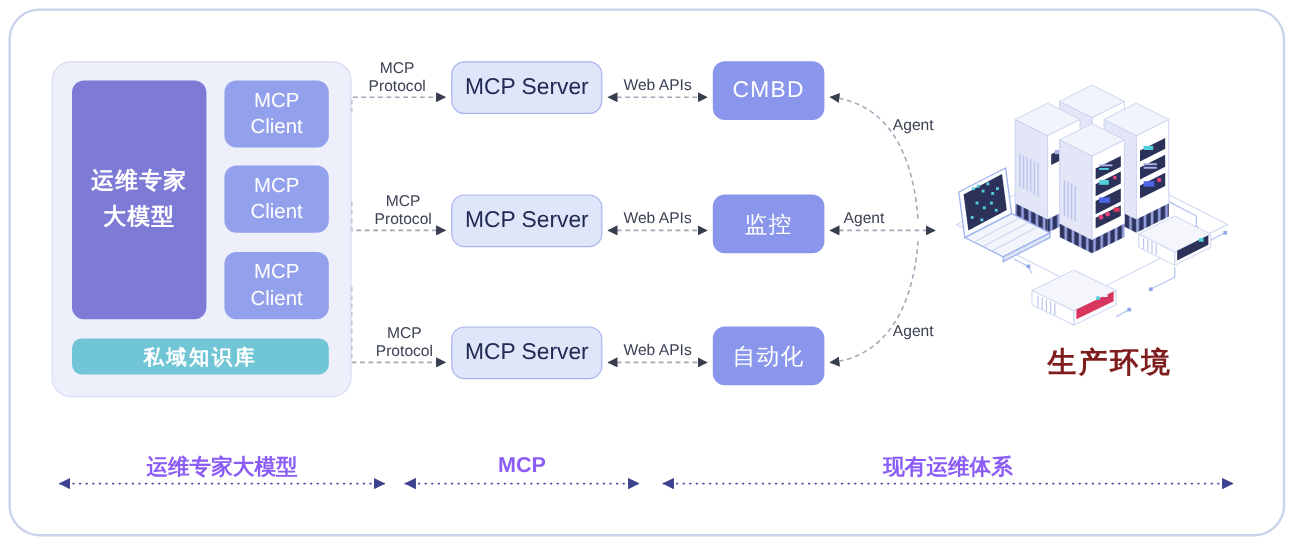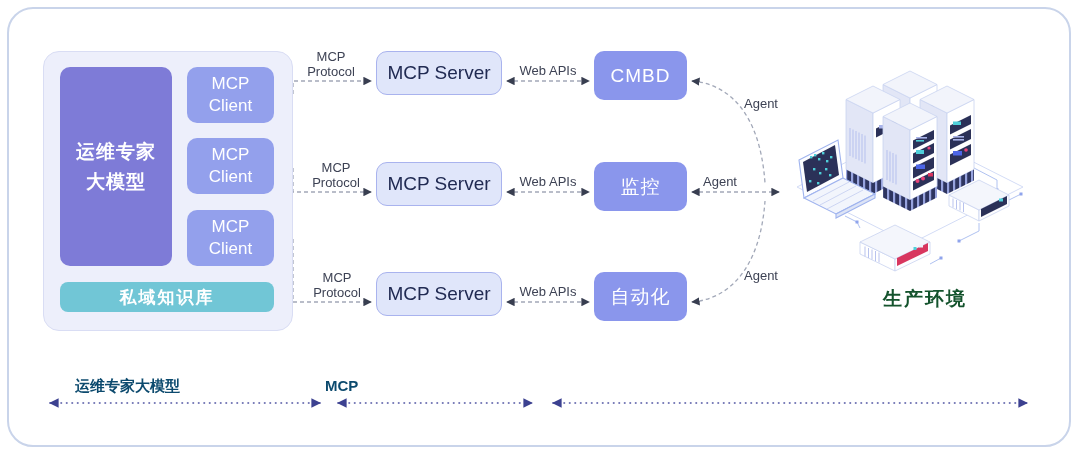--- a/index.html
+++ b/index.html
@@ -46,26 +46,26 @@
     background:#8a96ec; border-radius:10px;
     color:#ffffff; font-size:19px; font-weight:500; letter-spacing:1px;
   }
   .row1 { top:51px; } .row2 { top:162px; } .row3 { top:272px; }
   .c-row1 { top:67px; } .c-row2 { top:138px; } .c-row3 { top:210px; }
   .small-label {
     position:absolute; font-size:13px; line-height:15px; font-weight:500;
     color:#3d4254; text-align:center;
   }
   .footer-label {
-    position:absolute; width:220px; font-size:15px; font-weight:600;
-    color:#0c4a6e; text-align:left;
+    position:absolute; width:220px; font-size:18px; font-weight:600;
+    color:#8b5cf6; text-align:center;
   }
   .prod-caption {
     position:absolute; left:852px; top:286px; width:146px;
-    font-size:19px; font-weight:600; color:#14532d; text-align:center; letter-spacing:2px;
+    font-size:24px; font-weight:600; color:#7f1d1d; text-align:center; letter-spacing:2px;
   }
   svg.overlay { position:absolute; left:0; top:0; pointer-events:none; }
   .illustration { position:absolute; left:783px; top:48px; width:252px; height:235px; }
 </style>
 </head>
 <body>
 
 <div class="stage">
   <div class="card"></div>
 
@@ -324,13 +324,14 @@
         <line x1="177" y1="153.5" x2="177" y2="162.5"></line>
           <line x1="180.5" y1="155" x2="180.5" y2="164"></line>
       </g>
     </g>
   </svg>
 
   <div class="prod-caption">生产环境</div>
 
   <div class="footer-label" style="left:75px; top:377px;">运维专家大模型</div>
   <div class="footer-label" style="left:325px; top:377px;">MCP</div>
+  <div class="footer-label" style="left:680px; top:377px;">现有运维体系</div>
 </div>
 
 </body></html>

